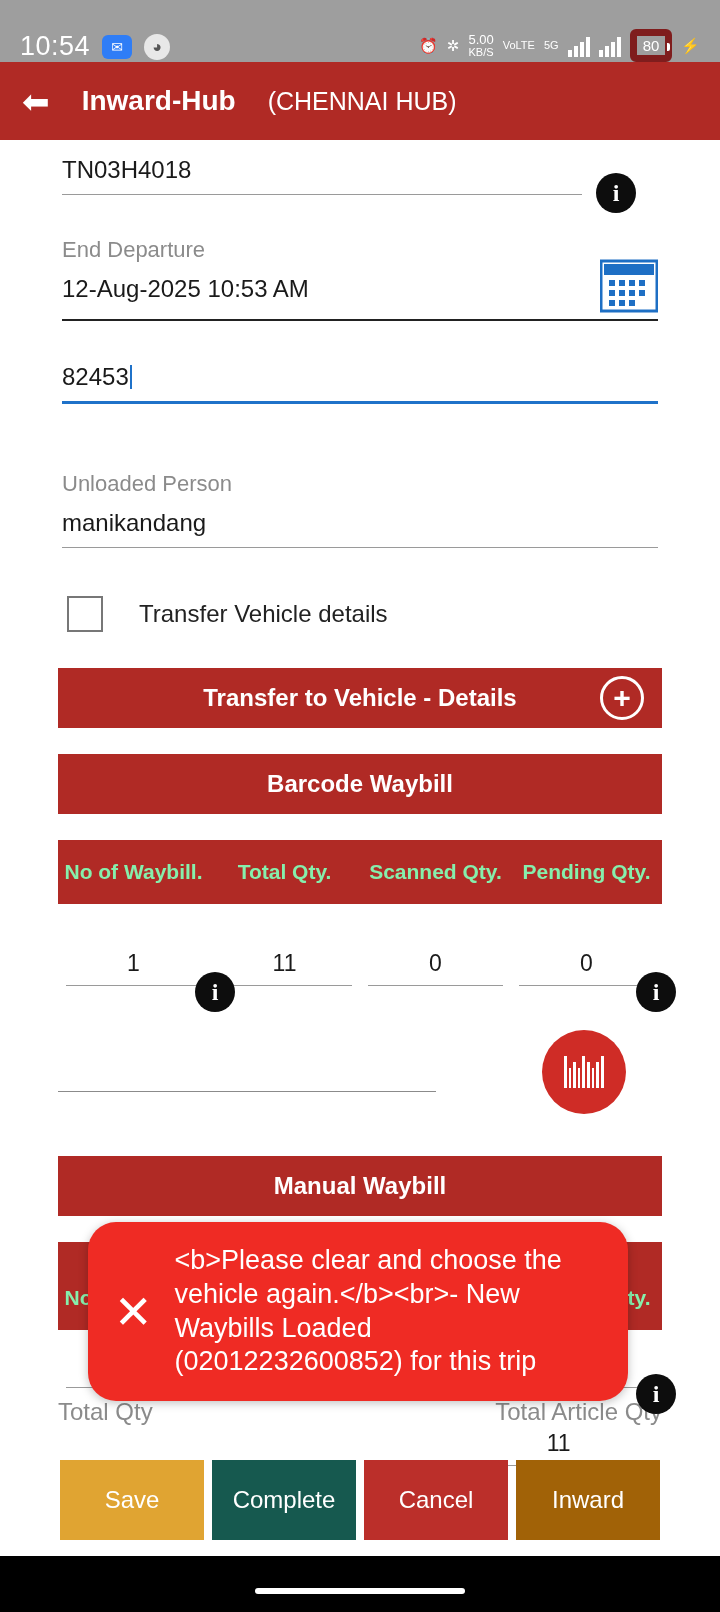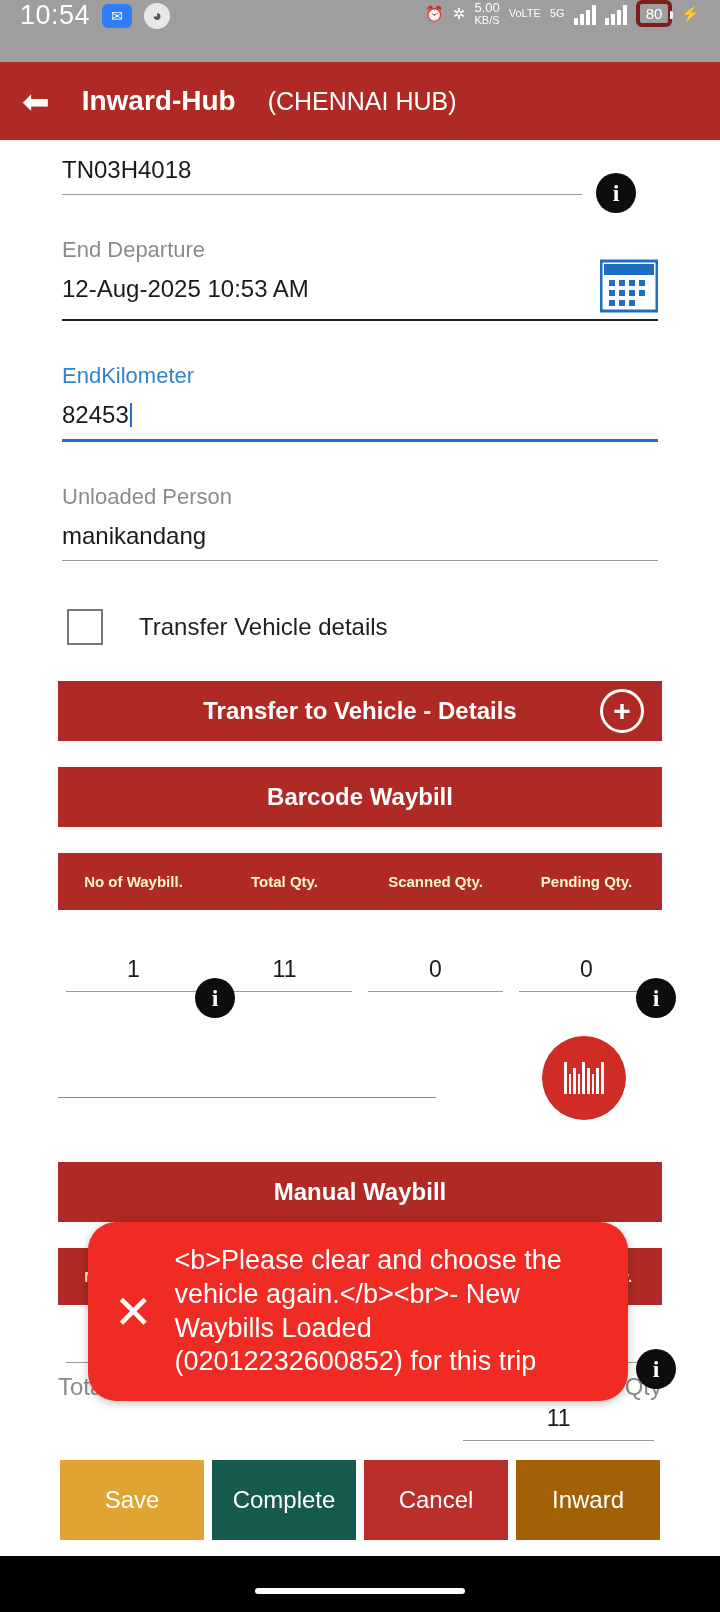--- a/index.html
+++ b/index.html
@@ -7,21 +7,21 @@
     width: 720px; height: 1612px;
     background: #ffffff;
     font-family: "Liberation Sans", sans-serif;
     overflow: hidden;
   }
   .phone { position: relative; width: 720px; height: 1612px; background: #fff; }
 
   
   .statusbar {
     height: 62px; background: #9e9e9e; color: #fff;
-    display: flex; align-items: flex-start; justify-content: space-between;
+    display: flex; align-items: flex-end; justify-content: space-between;
     padding: 0 20px;
   }
   .status-left { display: flex; align-items: center; gap: 12px; }
   .status-time { font-size: 27px; letter-spacing: .5px; }
   .st-ico { display: inline-flex; align-items: center; justify-content: center; }
   .ico-chat {
     width: 30px; height: 24px; background: #2f7df6; border-radius: 6px;
     color: #fff; font-size: 14px;
   }
   .ico-globe {
@@ -29,21 +29,21 @@
     color: #555; font-size: 16px; line-height: 26px; text-align: center;
   }
   .status-right { display: flex; align-items: center; gap: 9px; font-size: 15px; }
   .net-txt { display: flex; flex-direction: column; align-items: center; line-height: 1.02; font-size: 13px; }
   .net-txt small { font-size: 11px; }
   .bars { display: flex; align-items: flex-end; gap: 2px; height: 22px; }
   .bars i { display: block; width: 4px; background: #fff; }
   .bars i:nth-child(1){height:7px}.bars i:nth-child(2){height:11px}
   .bars i:nth-child(3){height:15px}.bars i:nth-child(4){height:20px}
   .batt {
-    border: 4px solid #7f1d1d; border-radius: 6px; padding: 1px 6px;
+    border: 7px solid #7f1d1d; border-radius: 6px; padding: 1px 6px;
     font-size: 15px; position: relative;
   }
   .batt::after{content:"";position:absolute;right:-5px;top:7px;width:3px;height:8px;background:#fff;border-radius:0 2px 2px 0;}
 
   
   .appbar {
     height: 78px; background: #b02a25; color: #fff;
     display: flex; align-items: center; padding: 0 22px; gap: 32px;
   }
   .back-arrow { font-size: 33px; line-height: 1; cursor: pointer; }
@@ -82,22 +82,22 @@
     background: #b02a25; color: #fff; text-align: center;
     font-size: 24px; font-weight: bold; padding: 16px 0;
     position: relative;
   }
   .plus {
     position: absolute; right: 18px; top: 50%; transform: translateY(-50%);
     width: 44px; height: 44px; border-radius: 50%; border: 3px solid #fff;
     color: #fff; font-size: 30px; line-height: 38px; text-align: center;
   }
   .thead {
-    background: #b02a25; color: #fef9c3; display: flex;
-    font-size: 15px; font-weight: bold; text-align: center; align-items: flex-end;
+    background: #b02a25; color: #86efac; display: flex;
+    font-size: 21px; font-weight: bold; text-align: center; align-items: flex-end;
   }
   .thead div { flex: 1; padding: 20px 4px; }
   .trow { display: flex; text-align: center; font-size: 23px; color: #1a1a1a; align-items: flex-end; }
   .trow .cell { flex: 1; padding: 0 8px; }
   .cell .val { border-bottom: 1px solid #9a9a9a; padding-bottom: 8px; }
 
   .section-gap { margin-top: 26px; }
 
   
   .scan-label { font-size: 25px; color: #8b8b8b; margin-top: 48px; }
@@ -223,26 +223,25 @@
             <rect x="9" y="43" width="6" height="6"></rect>
               <rect x="19" y="43" width="6" height="6"></rect>
             <rect x="29" y="43" width="6" height="6"></rect>
           </g>
         </svg>
       </div>
       <div class="uline-dark" style="margin-top:6px;"></div>
     </div>
 
     <div class="field" style="margin-top:42px;">
-      <div class="flabel blue">EndKilometer</div>
       <div class="fval"><span>82453</span><span class="caret"></span></div>
       <div class="uline-blue"></div>
     </div>
 
-    <div class="field" style="margin-top:42px;">
+    <div class="field" style="margin-top:67px;">
       <div class="flabel">Unloaded Person</div>
       <div class="fval uline">manikandang</div>
     </div>
 
     <div class="cbrow">
       <span class="cbox"></span>
       <span class="cblabel">Transfer Vehicle details</span>
     </div>
   </div>
 

